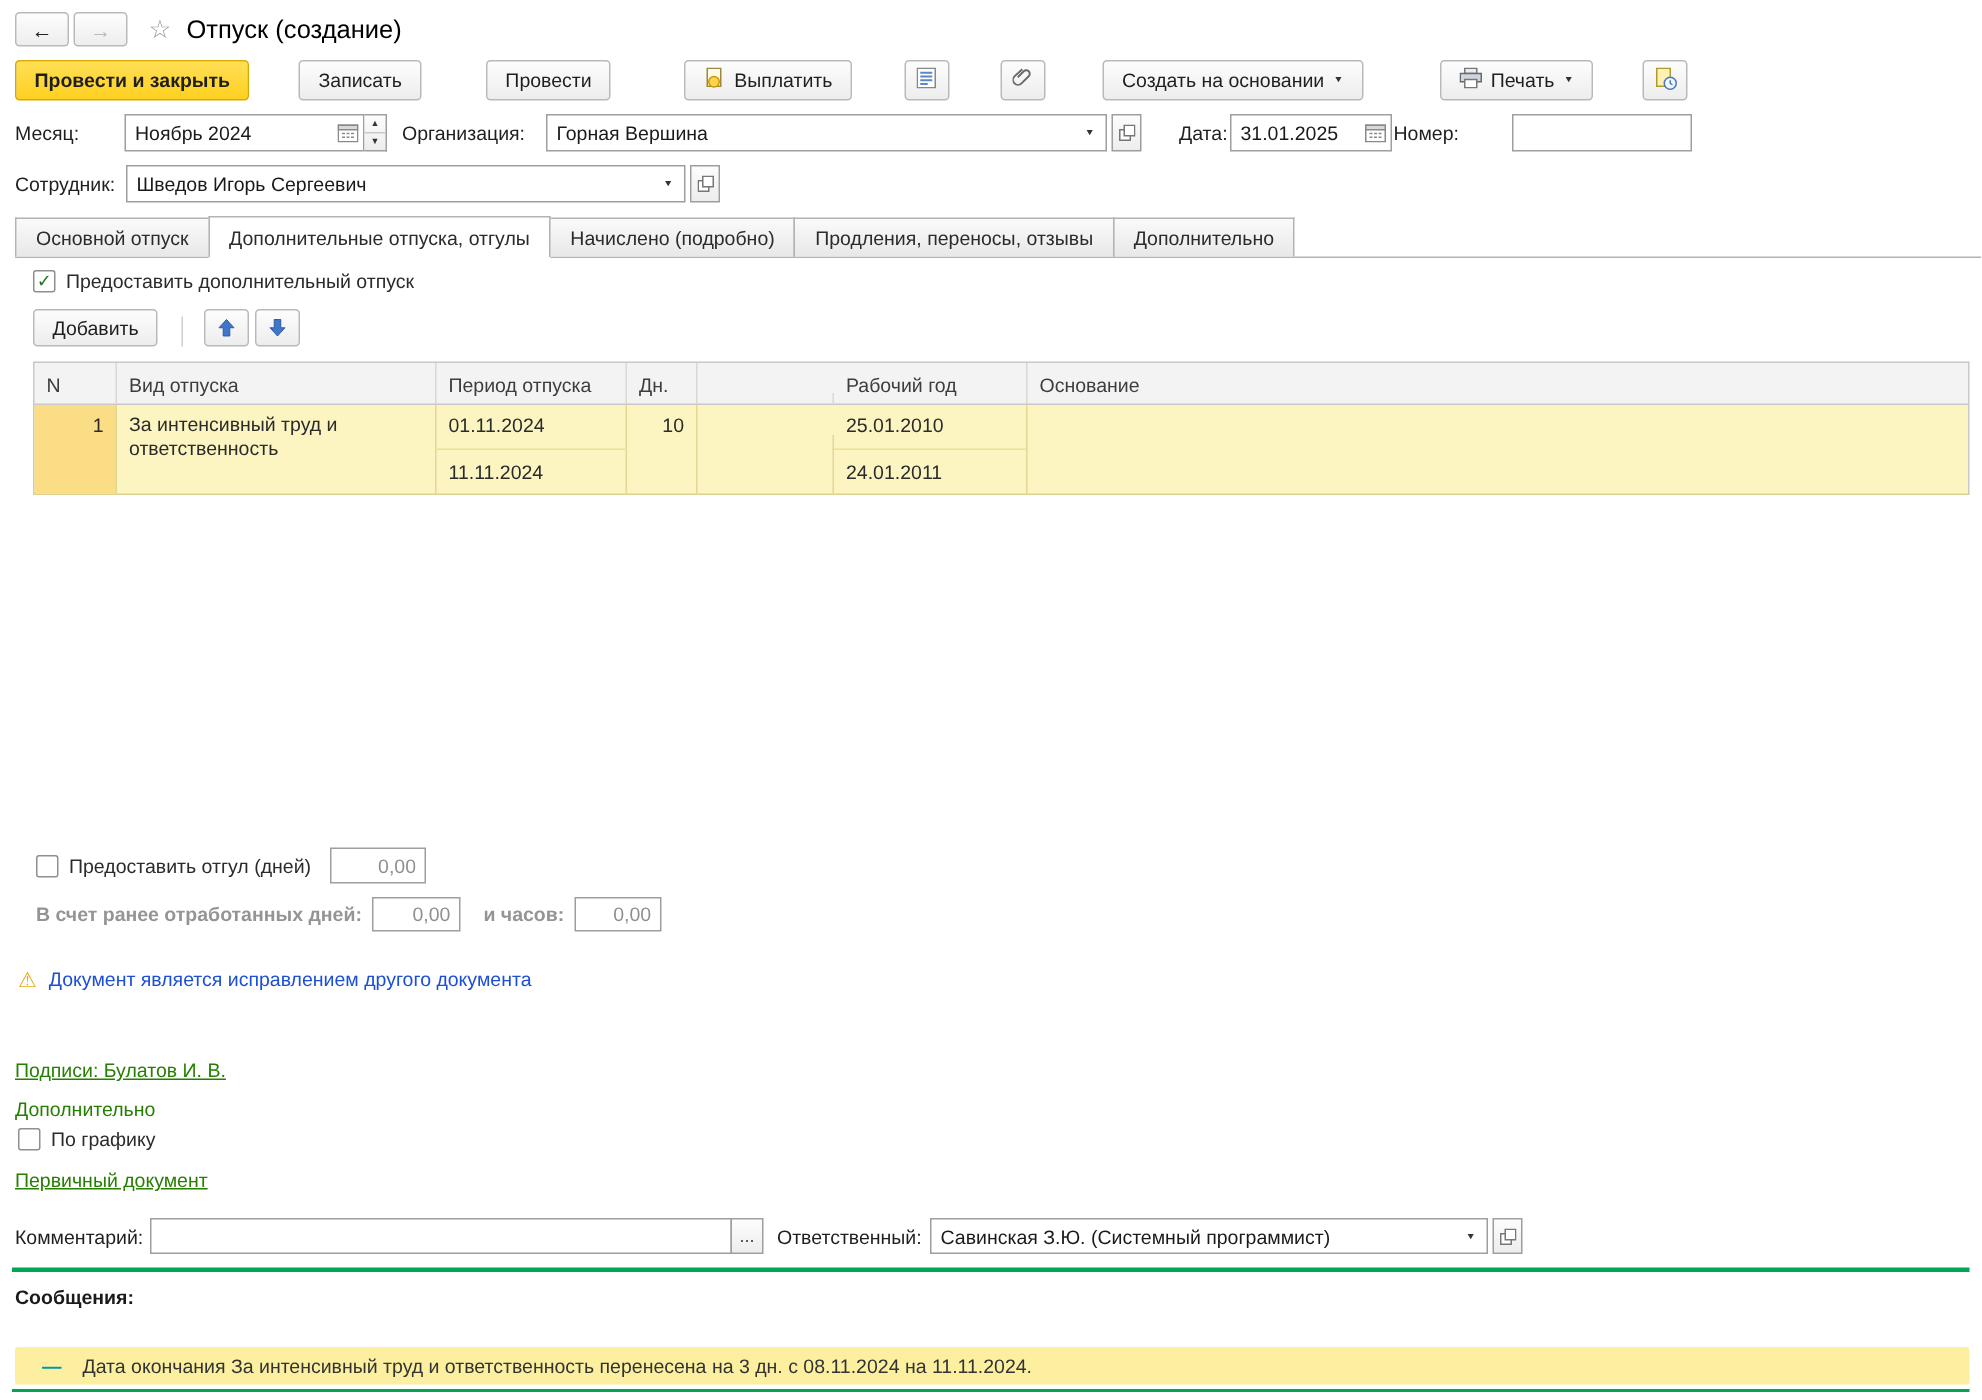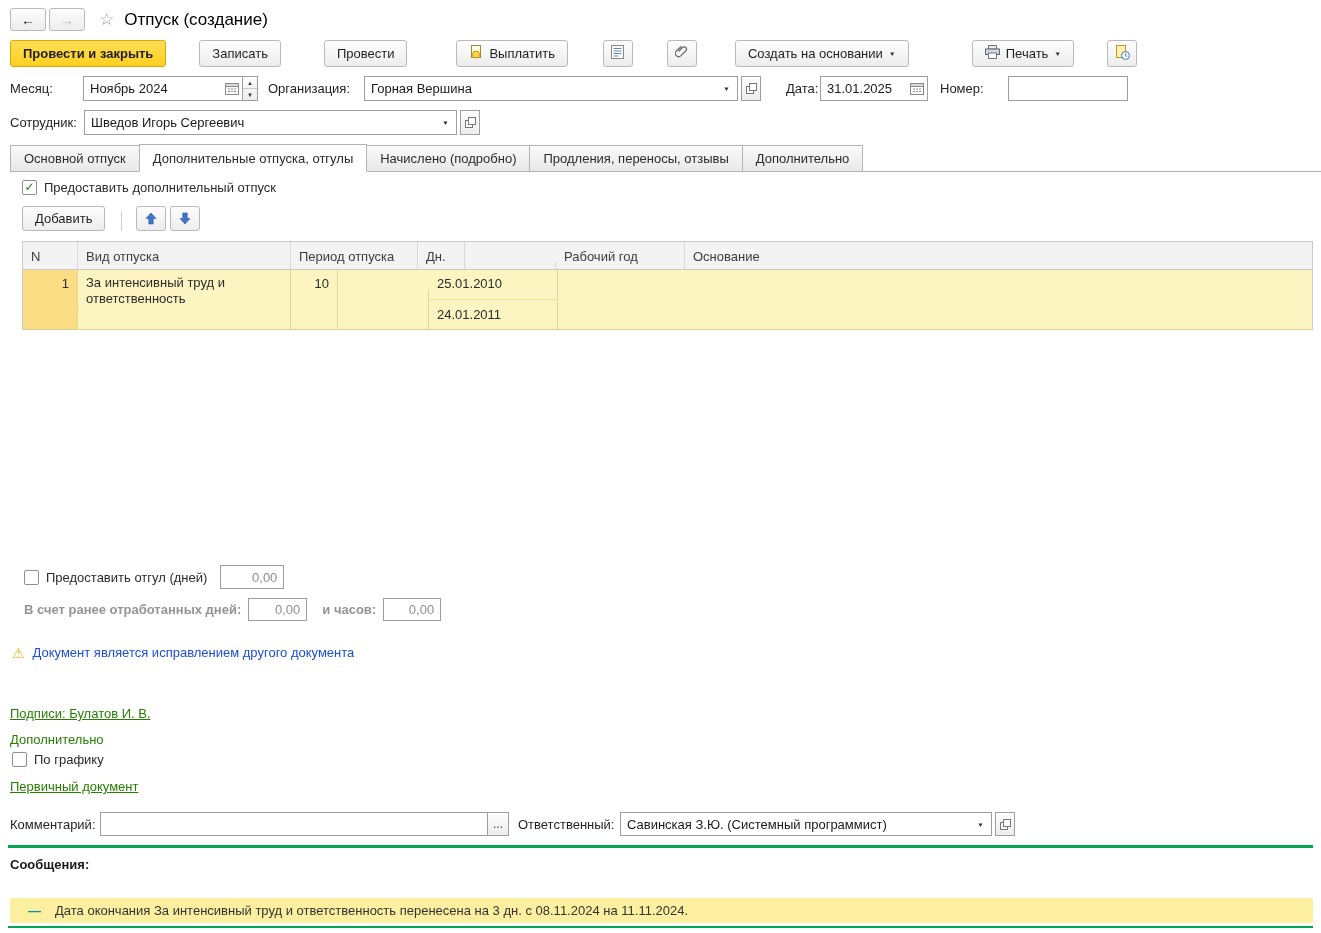--- a/index.html
+++ b/index.html
@@ -119,21 +119,21 @@
       <span><svg width="13" height="14" viewBox="0 0 13 14">
             <rect x="0.5" y="0.5" width="12" height="13" fill="#fff" stroke="#888"></rect>
             <path d="M2.5 3.5h8M2.5 6h8M2.5 8.5h8M2.5 11h5" stroke="#5b87c5" stroke-width="1.2"></path>
           </svg></span>
     </button>
     <button class="btn icon-btn" style="margin-right:15px;">
       <span><svg width="13" height="14" viewBox="0 0 13 14">
             <path d="M3.5 6.5 L7.5 2.5 a2.3 2.3 0 0 1 3.3 3.3 L6 10.6 a3.3 3.3 0 0 1 -4.7 -4.7 L6.5 1.2" fill="none" stroke="#6b6b6b" stroke-width="1.3"></path>
           </svg></span>
     </button>
-    <button class="btn" style="margin-right:40px;">
+    <button class="btn" style="margin-right:28px;">
       <span>Создать на основании</span>
       <span class="caret">▼</span>
     </button>
     <button class="btn" style="margin-right:10px;">
       <span><svg width="15" height="14" viewBox="0 0 15 14">
             <rect x="3.5" y="0.5" width="8" height="3.5" fill="#ececec" stroke="#777"></rect>
             <rect x="0.5" y="4" width="14" height="5.5" fill="#cfd6dd" stroke="#667"></rect>
             <rect x="3.5" y="8" width="8" height="5.5" fill="#fff" stroke="#777"></rect>
           </svg></span>
       <span>Печать</span>
@@ -182,21 +182,21 @@
       <input readonly="" value="31.01.2025" style="">
       <span class="inp-btn">
           <svg width="14" height="13" viewBox="0 0 14 13">
             <rect x="0.5" y="1.5" width="13" height="11" fill="#fff" stroke="#8a8a8a"></rect>
             <rect x="0.5" y="1.5" width="13" height="3" fill="#d9d9d9" stroke="#8a8a8a"></rect>
             <path d="M3 7h2M6 7h2M9 7h2M3 9.5h2M6 9.5h2M9 9.5h2" stroke="#8a8a8a"></path>
           </svg>
         </span>
     </div>
 
-    <span class="flabel" style="left:929px;margin-left:11px;">Номер:</span>
+    <span class="flabel" style="left:929px;">Номер:</span>
     <div class="inp" style="left:1008px;width:120px;">
       <input readonly="" value="" style="">
     </div>
   </div>
 
   <div class="abs" style="left:0;top:110px;width:1321px;height:25px;">
     <span class="flabel" style="left:10px;">Сотрудник:</span>
     <div class="inp" style="left:84px;width:373px;">
       <input readonly="" value="Шведов Игорь Сергеевич" style="">
       <span class="inp-btn caret">▼</span>
@@ -257,20 +257,24 @@
       <div class="gh w-type">Вид отпуска</div>
       <div class="gh w-period">Период отпуска</div>
       <div class="gh w-days">Дн.</div>
       <div class="gh w-comp">Дн. комп.</div>
       <div class="gh w-year">Рабочий год</div>
       <div class="gh last">Основание</div>
     </div>
     <div class="grid-row">
       <div class="gc w-n numcell marker">1</div>
       <div class="gc w-type textcell">За интенсивный труд и ответственность</div>
+      <div class="gc w-period">
+        <div class="sub first">01.11.2024</div>
+        <div class="sub">11.11.2024</div>
+      </div>
       <div class="gc w-days numcell">10</div>
       <div class="gc w-comp"></div>
       <div class="gc w-year">
         <div class="sub first">25.01.2010</div>
         <div class="sub">24.01.2011</div>
       </div>
       <div class="gc last"></div>
     </div>
   </div>
 

